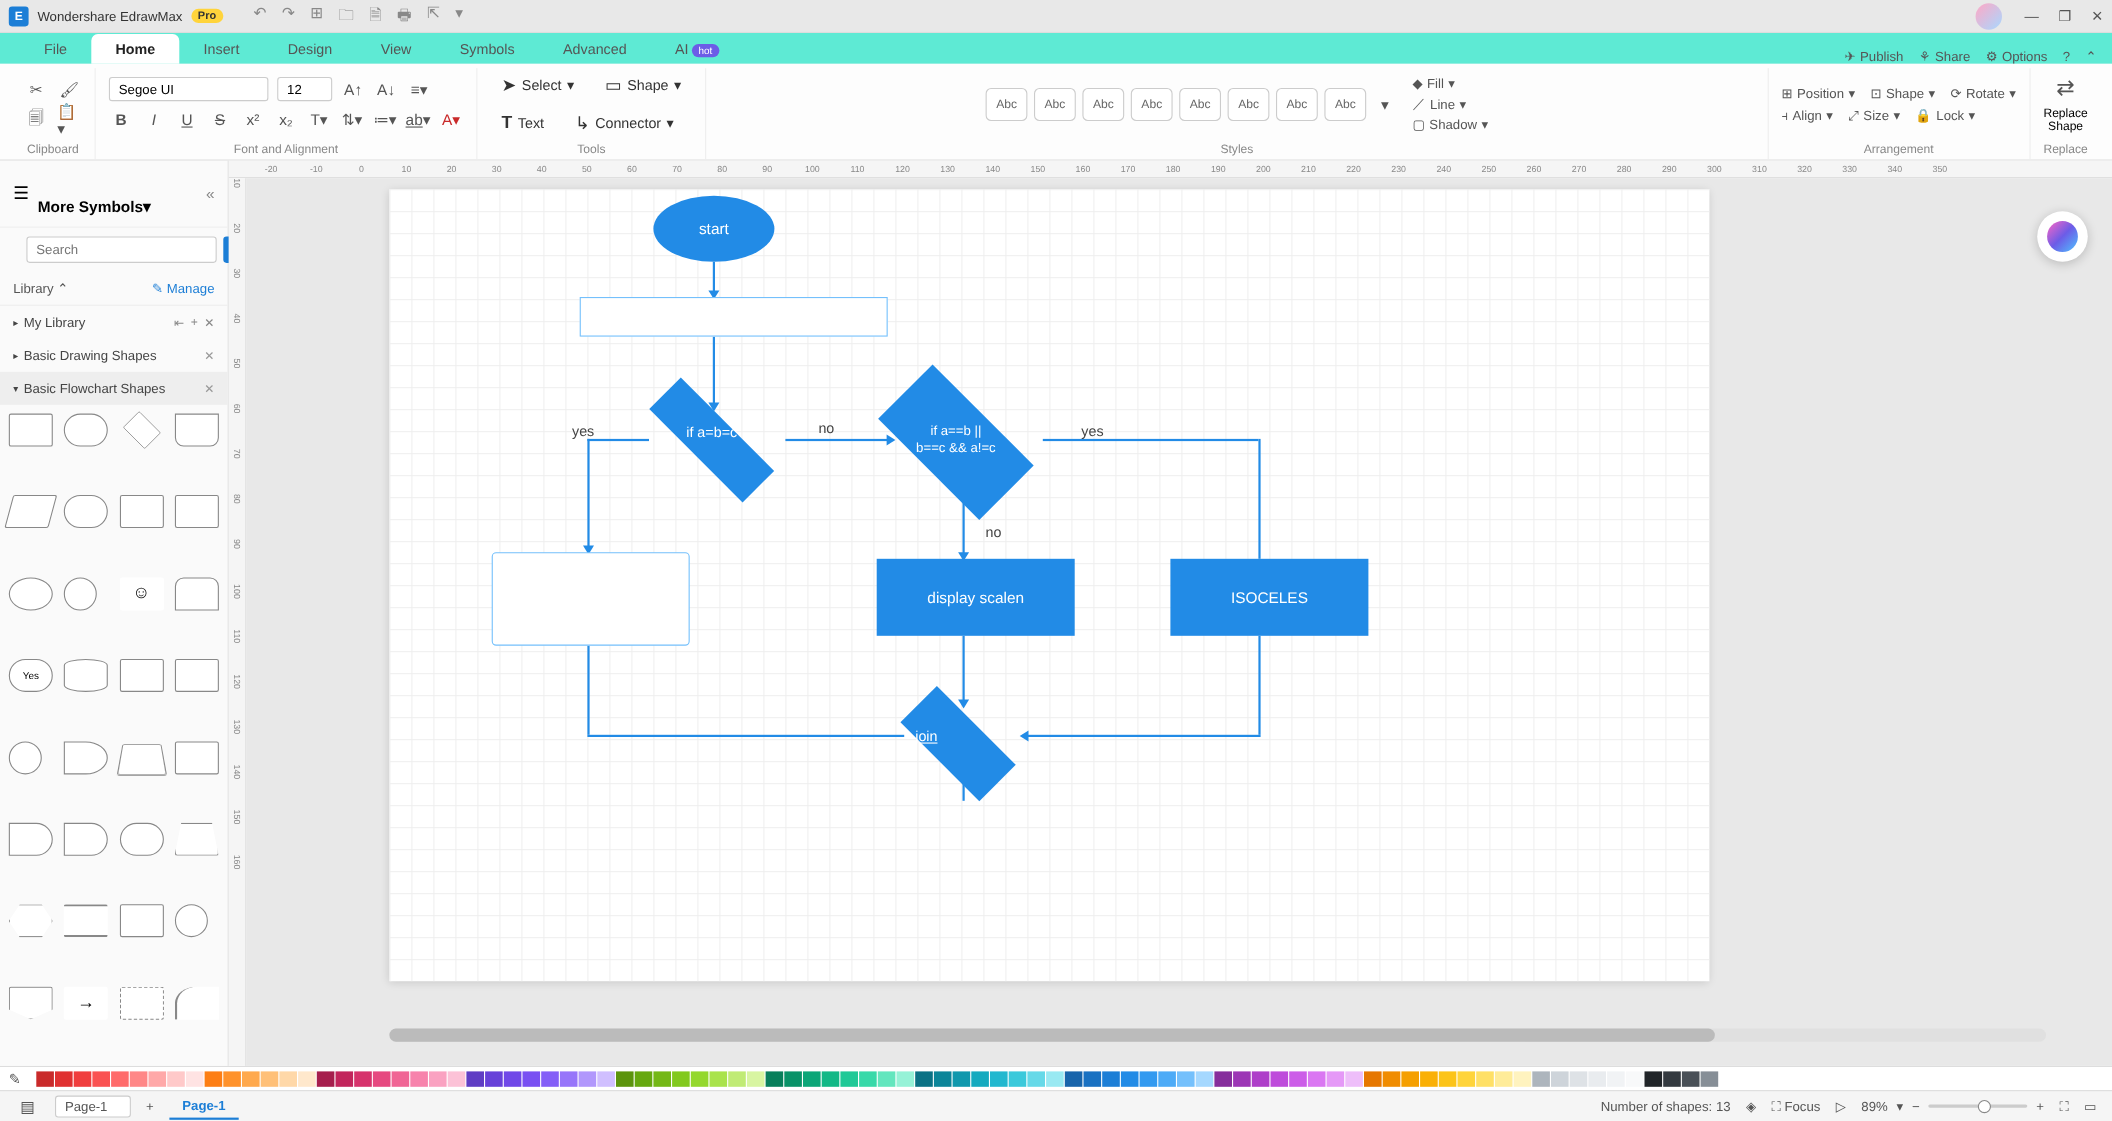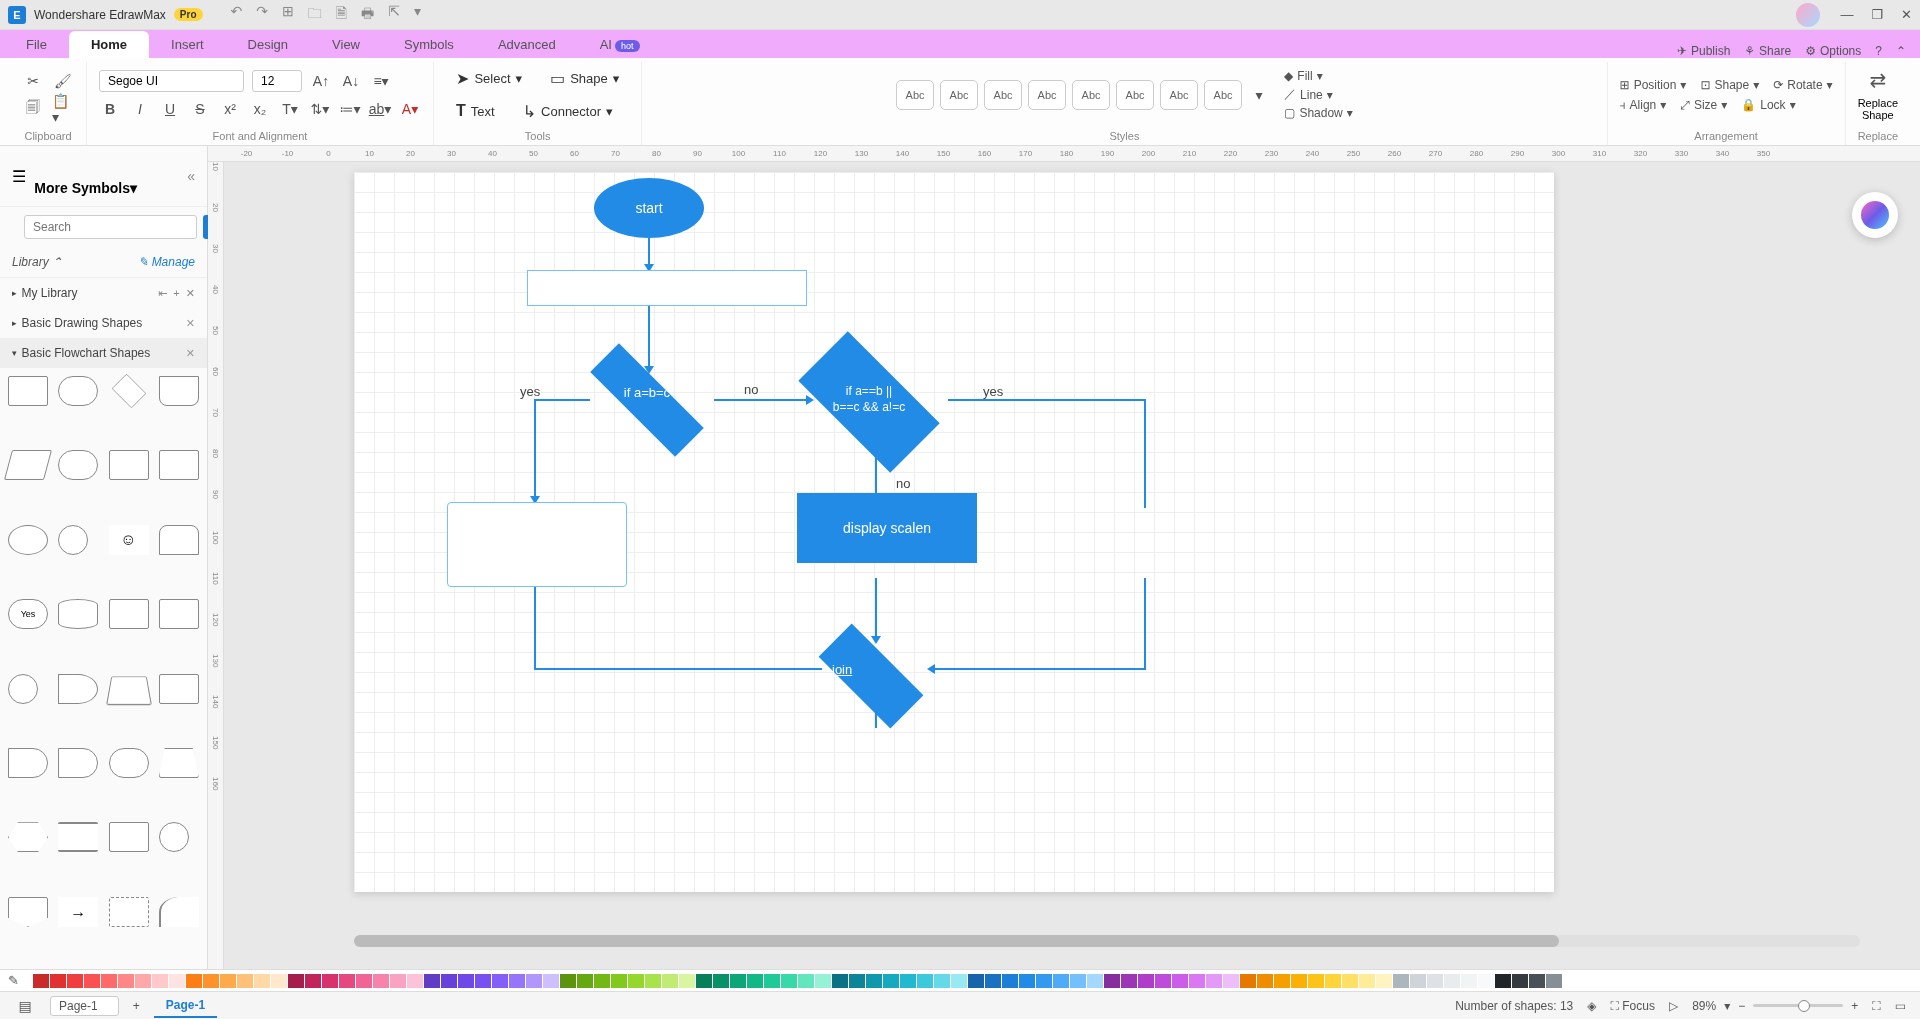--- a/index.html
+++ b/index.html
@@ -11,21 +11,21 @@
 .titlebar .title { font-size: 12px; color: #333; }
 .titlebar .pro { background: #ffd43b; color: #333; font-size: 10px; padding: 1px 6px; border-radius: 8px; font-weight: bold; }
 .titlebar .qat { display: flex; gap: 14px; margin-left: 20px; }
 .titlebar .qat span { color: #888; font-size: 14px; cursor: pointer; }
 .titlebar .spacer { flex: 1; }
 .titlebar .avatar { width: 24px; height: 24px; border-radius: 50%; background: linear-gradient(135deg,#ffa8c5,#a8d8ff); }
 .titlebar .winctl { display: flex; gap: 18px; margin-left: 12px; }
 .titlebar .winctl span { color: #555; font-size: 13px; cursor: pointer; }
 
 
-.menutabs { height: 28px; background: #f0abfc; display: flex; align-items: flex-end; padding-left: 4px; gap: 0; }
+.menutabs { height: 28px; background: #5eead4; display: flex; align-items: flex-end; padding-left: 18px; gap: 0; }
 .menutabs .tab { padding: 6px 22px; font-size: 13px; color: #555; cursor: pointer; border-radius: 6px 6px 0 0; }
 .menutabs .tab.active { background: #fff; color: #222; font-weight: 600; }
 .menutabs .ai-badge { background: #6c5ce7; color: #fff; font-size: 9px; padding: 1px 6px; border-radius: 8px; margin-left: 3px; }
 .menutabs .spacer { flex: 1; }
 .menutabs .rightbtns { display: flex; gap: 14px; align-items: center; padding-right: 14px; font-size: 12px; color: #555; }
 .menutabs .rightbtns > span { cursor: pointer; display: flex; align-items: center; gap: 4px; }
 
 
 .ribbon { height: 88px; background: #fdfdfd; border-bottom: 1px solid #ddd; display: flex; padding: 4px 10px 0; }
 .rgroup { display: flex; flex-direction: column; align-items: center; border-right: 1px solid #eee; padding: 0 12px; }
@@ -44,21 +44,21 @@
 .main { flex: 1; display: flex; overflow: hidden; position: relative; }
 
 
 .leftpanel { width: 208px; background: #fafafa; border-right: 1px solid #ddd; display: flex; flex-direction: column; }
 .lp-header { padding: 10px 12px; display: flex; align-items: center; gap: 8px; border-bottom: 1px solid #eee; }
 .lp-header .t { font-size: 14px; font-weight: 600; flex: 1; margin-top: 24px; }
 .lp-header .collapse { color: #888; font-size: 14px; cursor: pointer; }
 .lp-search { padding: 8px 24px; display: flex; gap: 6px; }
 .lp-search input { flex: 1; border: 1px solid #ccc; border-radius: 3px; padding: 4px 8px; font-size: 12px; }
 .lp-search button { background: #1c7ed6; color: #fff; border: none; border-radius: 3px; padding: 4px 10px; font-size: 12px; cursor: pointer; }
-.lp-lib { padding: 8px 12px; display: flex; align-items: flex-start; font-size: 12px; color: #555; border-bottom: 1px solid #eee; font-style: italic; }
+.lp-lib { padding: 8px 12px; display: flex; align-items: flex-start; font-size: 12px; color: #555; border-bottom: 1px solid #eee; }
 .lp-lib .l { flex: 1; }
 .lp-lib .m { color: #1c7ed6; cursor: pointer; }
 .lp-cat { padding: 8px 12px; font-size: 12px; color: #444; display: flex; align-items: center; gap: 5px; cursor: pointer; }
 .lp-cat .arr { font-size: 9px; }
 .lp-cat .x { margin-left: auto; color: #999; font-size: 11px; }
 .lp-cat .icons { margin-left: auto; display: flex; gap: 6px; color: #888; font-size: 11px; }
 .lp-shapes { flex: 1; overflow: auto; padding: 8px; display: grid; grid-template-columns: repeat(4,1fr); gap: 10px; }
 .shape-thumb { width: 40px; height: 30px; border: 1.5px solid #888; border-radius: 2px; background: #fff; }
 .shape-thumb.round { border-radius: 15px; }
 .shape-thumb.diamond { transform: rotate(45deg) scale(0.7); }
@@ -78,21 +78,21 @@
   background-size: 20px 20px; }
 
 
 .fc-start { position: absolute; left: 240px; top: 6px; width: 110px; height: 60px; background: #228be6; border-radius: 50%; color: #fff; display: flex; align-items: center; justify-content: center; font-size: 14px; }
 .fc-rect1 { position: absolute; left: 173px; top: 98px; width: 280px; height: 36px; background: #fff; border: 1px solid #74c0fc; }
 .fc-dia1 { position: absolute; left: 233px; top: 193px; width: 120px; height: 70px; background: #228be6; transform: rotate(45deg) scale(1,0.58); }
 .fc-dia1-t { position: absolute; left: 233px; top: 213px; width: 120px; text-align: center; color: #fff; font-size: 13px; }
 .fc-dia2 { position: absolute; left: 465px; top: 180px; width: 100px; height: 100px; background: #228be6; transform: rotate(45deg) scale(1.3,0.7); }
 .fc-dia2-t { position: absolute; left: 440px; top: 212px; width: 150px; text-align: center; color: #fff; font-size: 12px; line-height: 1.3; }
 .fc-rect2 { position: absolute; left: 93px; top: 330px; width: 180px; height: 85px; background: #fff; border: 1px solid #74c0fc; border-radius: 4px; }
-.fc-rect3 { position: absolute; left: 443px; top: 321px; width: 180px; height: 70px; background: #228be6; color: #fff; display: flex; align-items: center; justify-content: center; font-size: 14px; }
+.fc-rect3 { position: absolute; left: 443px; top: 336px; width: 180px; height: 70px; background: #228be6; color: #fff; display: flex; align-items: center; justify-content: center; font-size: 14px; }
 .fc-rect4 { position: absolute; left: 710px; top: 336px; width: 180px; height: 70px; background: #228be6; color: #fff; display: flex; align-items: center; justify-content: center; font-size: 14px; }
 .fc-join { position: absolute; left: 478px; top: 465px; width: 78px; height: 78px; background: #228be6; transform: rotate(45deg) scale(1.3,0.6); }
 .fc-join-t { position: absolute; left: 478px; top: 490px; width: 78px; text-align: left; color: #fff; font-size: 13px; text-decoration: underline; }
 .fc-label { position: absolute; font-size: 13px; color: #444; }
 .fc-line { position: absolute; background: #228be6; }
 .fc-arrow { position: absolute; width: 0; height: 0; border-left: 5px solid transparent; border-right: 5px solid transparent; border-top: 8px solid #228be6; }
 .fc-arrow.r { border-top: 5px solid transparent; border-bottom: 5px solid transparent; border-left: 8px solid #228be6; border-right: none; }
 
 
 .colorbar { height: 22px; background: #fff; border-top: 1px solid #ddd; display: flex; align-items: center; padding: 0 8px; gap: 1px; }
@@ -434,20 +434,21 @@
         <div class="fc-line" style="left:521px;top:526px;width:2px;height:30px"></div>
 
         <div class="fc-start">start</div>
         <div class="fc-rect1"></div>
         <div class="fc-dia1"></div>
         <div class="fc-dia1-t">if a=b=c</div>
         <div class="fc-dia2"></div>
         <div class="fc-dia2-t"><span>if a==b ||</span><br><span>b==c &amp;&amp; a!=c</span></div>
         <div class="fc-rect2"></div>
         <div class="fc-rect3">display scalen</div>
+        <div class="fc-rect4">ISOCELES</div>
         <div class="fc-join"></div>
         <div class="fc-join-t">join</div>
 
         <div class="fc-label" style="left:166px;top:212px">yes</div>
         <div class="fc-label" style="left:390px;top:210px">no</div>
         <div class="fc-label" style="left:629px;top:212px">yes</div>
         <div class="fc-label" style="left:542px;top:304px">no</div>
       </div>
       <div class="fab">
           <div class="i"></div>

